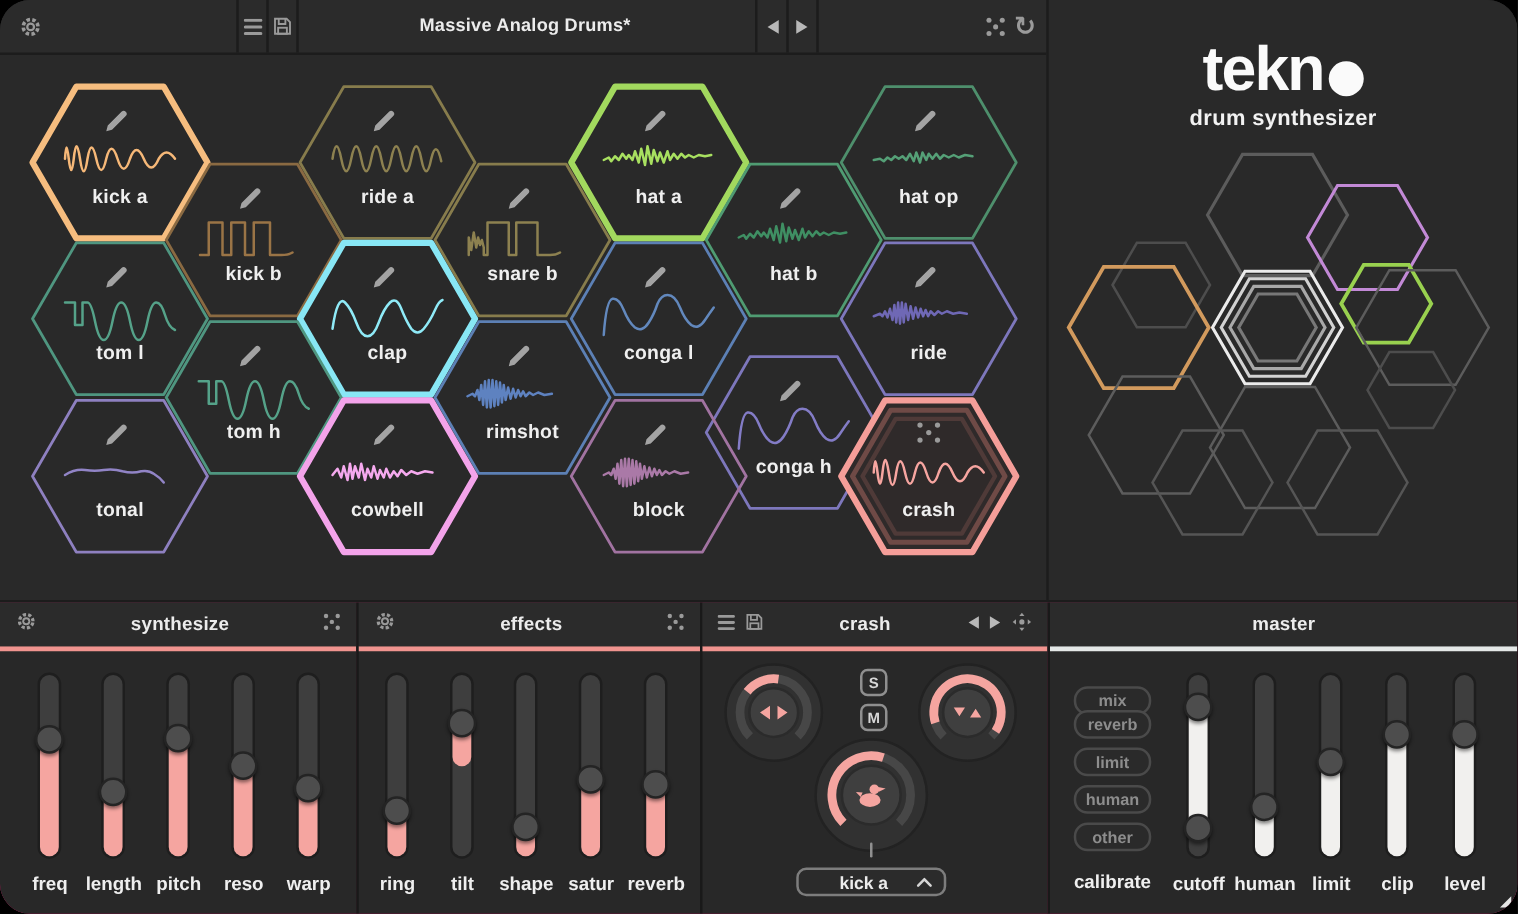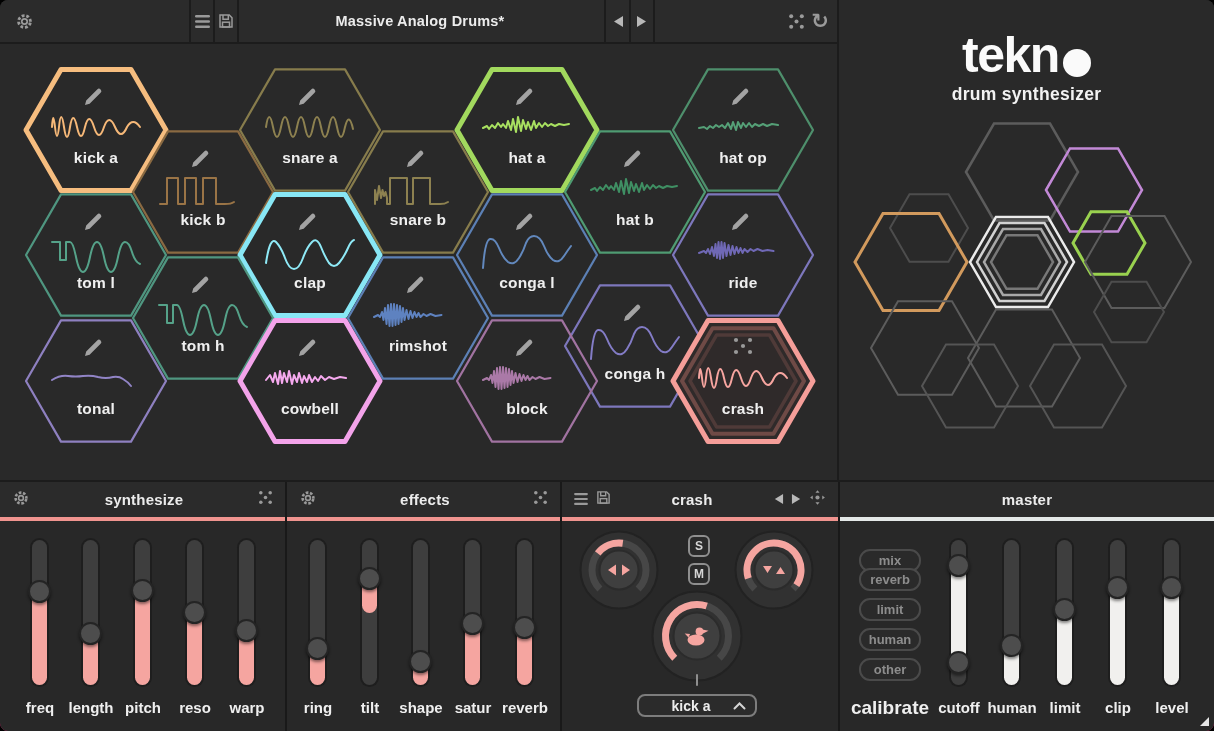--- a/index.html
+++ b/index.html
@@ -1,17 +1,17 @@
 <!DOCTYPE html>
 <html><head>
 <meta charset="utf-8">
 <style>
   html,body{margin:0;padding:0;background:#000;}
   body{width:1214px;height:731px;font-family:"Liberation Sans","DejaVu Sans",sans-serif;}
-  .window{position:relative;width:1214px;height:731px;background:#292929;border-radius:8px;overflow:hidden;}
+  .window{position:relative;width:1214px;height:731px;background:#292929;border-radius:24px;overflow:hidden;}
 
   
   .topbar{position:absolute;left:0;top:0;width:837px;height:42px;background:#2b2b2b;border-bottom:2px solid #1c1c1c;}
   .tb-sep{position:absolute;top:0;width:2px;height:42px;background:#1c1c1c;}
   .tb-item{position:absolute;top:0;height:42px;display:flex;align-items:center;justify-content:center;}
   .tb-title{position:absolute;left:250px;top:0;width:340px;height:42px;line-height:42px;text-align:center;
             color:#ececec;font-weight:bold;font-size:14.5px;letter-spacing:.2px;}
   .uni-reset{font-family:"DejaVu Sans",sans-serif;font-size:21px;color:#9a9a9a;font-weight:bold;line-height:1;}
 
   
@@ -55,21 +55,21 @@
          background:#2b2b2b;color:#d6d6d6;font-weight:bold;font-size:12px;display:flex;align-items:center;justify-content:center;}
   .route-tick{position:absolute;width:2px;height:12px;background:#8f8f8f;border-radius:1px;}
   .route-dd{position:absolute;width:120px;height:23px;border-radius:8px;border:2px solid #7d7d7d;box-sizing:border-box;
             background:#2b2b2b;display:flex;align-items:center;}
   .route-label{flex:1;text-align:center;color:#ececec;font-weight:bold;font-size:14px;padding-left:10px;}
   .route-chevron{width:22px;display:flex;align-items:center;}
 
   
   .chip{position:absolute;left:19px;width:62px;height:23px;border-radius:11px;border:2px solid #4a4a4a;box-sizing:border-box;
         background:#2a2a2a;color:#8d8d8d;font-weight:bold;font-size:13px;display:flex;align-items:center;justify-content:center;}
-  .calibrate{position:absolute;left:4px;top:176px;width:92px;text-align:center;color:#efefef;font-weight:bold;font-size:19px;}
+  .calibrate{position:absolute;left:4px;top:176px;width:92px;text-align:center;color:#efefef;font-weight:bold;font-size:15px;}
 
   .resize-corner{position:absolute;right:5px;bottom:5px;width:0;height:0;
                  border-left:9px solid transparent;border-bottom:9px solid #e6e6e6;}
 </style>
 </head>
 <body>
 
 <div class="window">
 
   <div class="topbar">
@@ -137,21 +137,21 @@
         <div class="pad-label">kick a</div>
       </div>
       <div class="pad" style="left: 234px; top: 19px;">
         <svg viewBox="0 0 152 134" width="152" height="134">
           <polygon points="6,67 41,6.380000000000003 111,6.380000000000003 146,67 111,127.62 41,127.62" fill="none" stroke="#877c4c" stroke-width="2.2" stroke-linejoin="round"></polygon>
           <g transform="translate(65,21)">
             <path d="M0 21 l1.2 -4.6 11 -11 a2.4 2.4 0 0 1 3.4 3.4 l-11 11 Z" fill="#a3a3a3"></path>
           </g>
           <path d="M1 24 Q4 4 8 24 Q12 44 16 24 Q20 4 24 24 Q28 44 32 24 Q36 4 40 24 Q44 44 48 24 Q52 4 56 24 Q60 44 64 24 Q68 4 72 24 Q76 44 80 24 Q84 8 88 26" transform="translate(31,40)" fill="none" stroke="#8d8150" stroke-width="2" stroke-linecap="round" stroke-linejoin="round"></path>
         </svg>
-        <div class="pad-label">snare a</div>
+        <div class="pad-label">ride a</div>
       </div>
       <div class="pad" style="left: 451px; top: 19px;">
         <svg viewBox="0 0 152 134" width="152" height="134">
           <polygon points="6,67 41,6.380000000000003 111,6.380000000000003 146,67 111,127.62 41,127.62" fill="none" stroke="#a2d95e" stroke-width="5" stroke-linejoin="round"></polygon>
           <g transform="translate(65,21)">
             <path d="M0 21 l1.2 -4.6 11 -11 a2.4 2.4 0 0 1 3.4 3.4 l-11 11 Z" fill="#a3a3a3"></path>
           </g>
           <path d="M1 25 l4 -2 2 3 3 -4 3 3 3 -5 3 4 2 -3 3 4 2 -7 3 9 2 -11 3 13 2 -15 3 14 2 -11 3 9 2 -7 3 8 3 -9 2 7 3 -5 3 4 3 -4 3 3 3 -2 4 2 4 -2 5 1 5 -1" transform="translate(31,40)" fill="none" stroke="#a8e060" stroke-width="2" stroke-linecap="round" stroke-linejoin="round"></path>
         </svg>
         <div class="pad-label">hat a</div>

